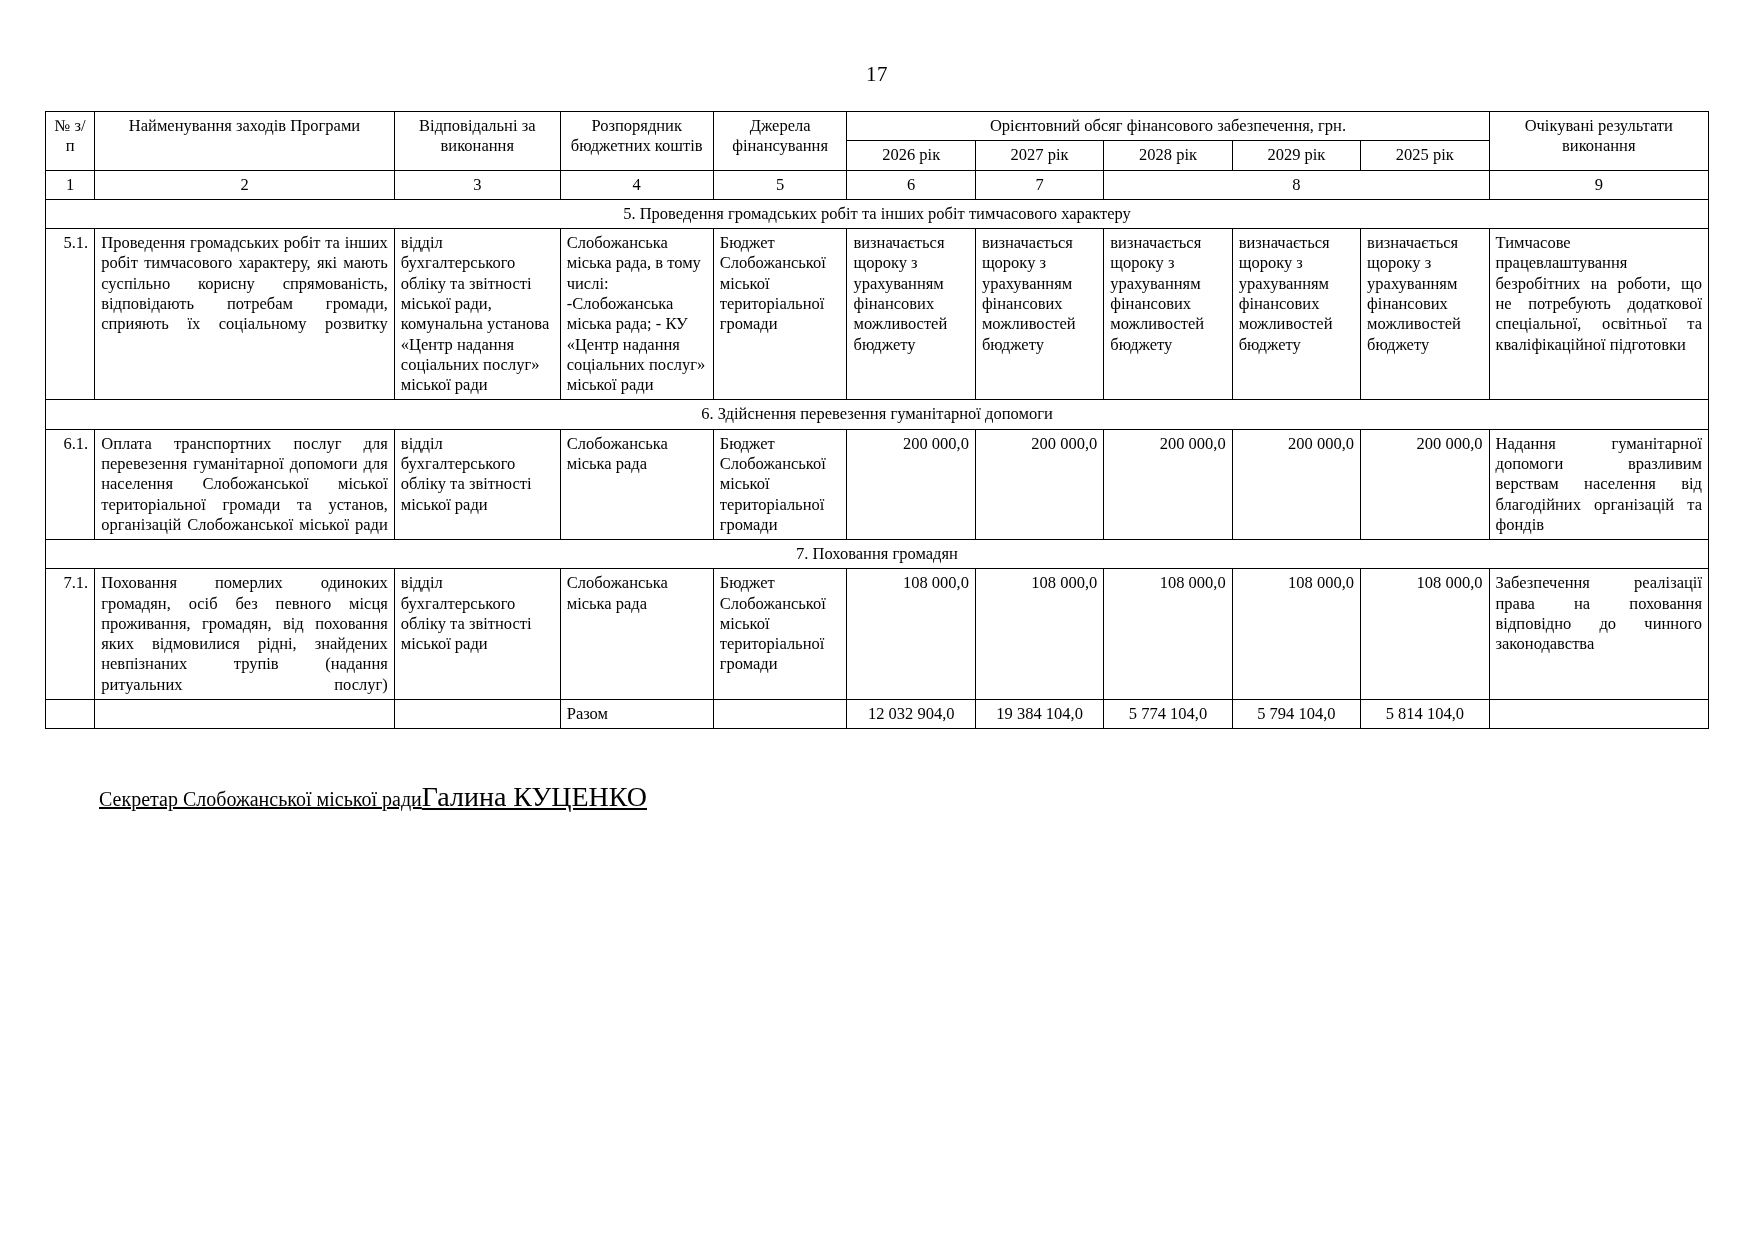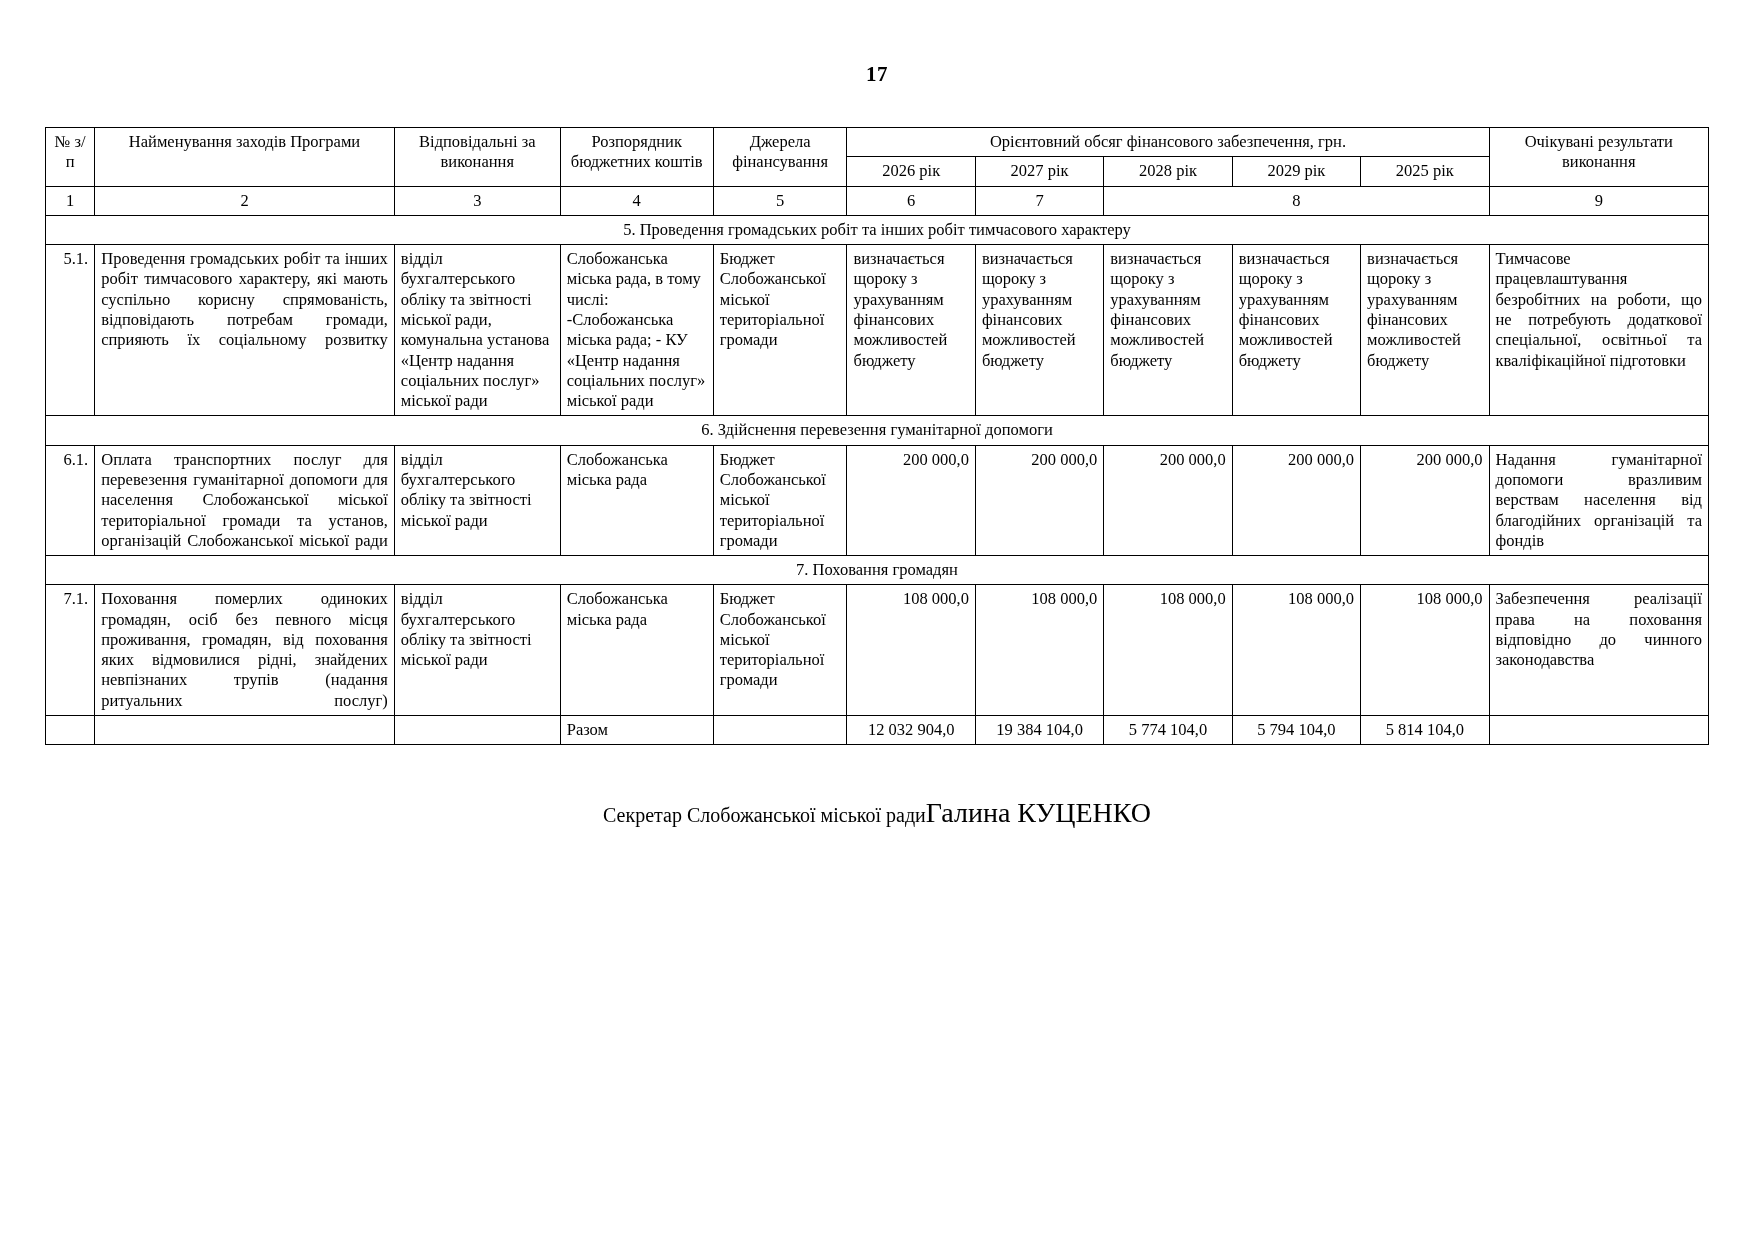--- a/index.html
+++ b/index.html
@@ -21,25 +21,24 @@
     padding: 0;
     position: relative;
   }
   .page-number {
     text-align: center;
     font-size: 21px;
     font-family: "Liberation Serif", serif;
     padding-top: 62px;
     padding-bottom: 24px;
     letter-spacing: 0.5px;
-    font-weight: bold;
   }
   table.doc-table {
     border-collapse: collapse;
-    margin: 16px auto;
+    margin: 0 auto;
     width: 1664px;
     table-layout: fixed;
   }
   table.doc-table td, table.doc-table th {
     border: 1.4px solid #000;
     vertical-align: top;
     padding: 4px 6px 4px 6px;
     font-size: 16.5px;
     line-height: 1.23;
     font-weight: normal;
@@ -76,26 +75,27 @@
   .yr-head { font-size: 16px; }
   .total-label { font-weight: bold; font-size: 16.5px; text-align: left; }
   .total-val { font-weight: bold; text-align: center; font-size: 16px; }
   .empty-cell { }
   .signature {
     margin-top: 52px;
     width: 1664px;
     margin-left: auto;
     margin-right: auto;
     display: flex;
-    justify-content: center;
+    justify-content: flex-start;
     align-items: baseline;
     font-size: 20px;
     font-family: "Liberation Serif", serif;
     padding: 0 54px;
     box-sizing: border-box;
+    text-decoration: underline;
   }
   .sig-left { font-size: 20px; }
   .sig-right { font-size: 28px; }
   .fin-head-top { text-align: center; font-weight: bold; }
 </style>
 </head>
 <body>
 
 <div class="page">
 

